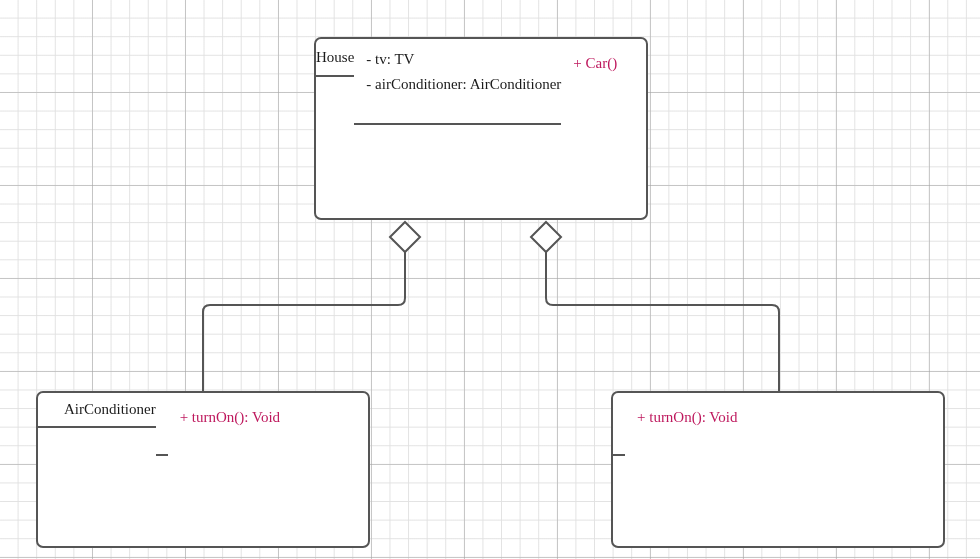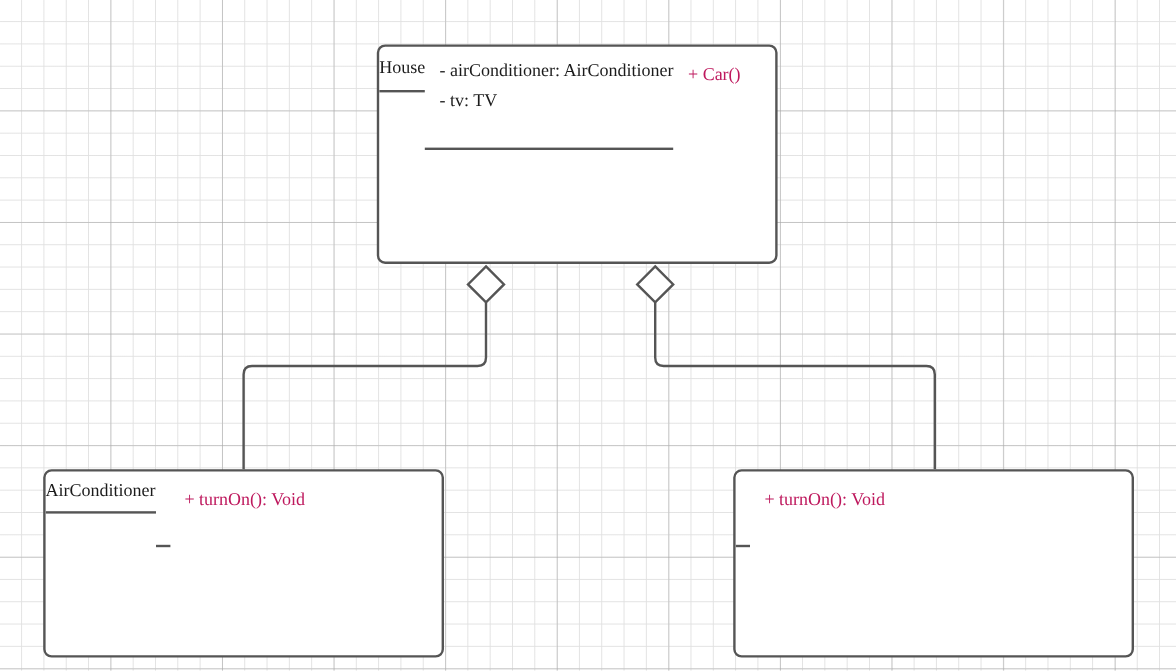--- a/index.html
+++ b/index.html
@@ -82,21 +82,21 @@
   }
 
   
   #class-house      { left: 314px; top: 37px;  width: 334px; height: 183px; }
   #class-house .class-title { height: 38px; }
   #class-house .class-attrs { height: 86px; }
   #class-house .class-ops   { flex: 1 1 auto; }
 
   #class-airconditioner { left: 36px;  top: 391px; width: 334px; height: 157px; }
   #class-tv             { left: 611px; top: 391px; width: 334px; height: 157px; }
-  .leaf-class .class-title { height: 35px; }
+  .leaf-class .class-title { height: 35px; padding-left: 26px; }
   .leaf-class .class-attrs { height: 63px; }
   .leaf-class .class-ops   { flex: 1 1 auto; }
 </style>
 </head>
 <body>
 
 <div id="canvas">
 
   <svg class="connectors" viewBox="0 0 980 559" width="980" height="559">
 
@@ -107,22 +107,22 @@
 
     <g>
       <path d="M 546 252 L 546 298 Q 546 305 553 305 L 772 305 Q 779 305 779 312 L 779 391" fill="none" stroke="#555555" stroke-width="2"></path>
       <polygon points="546,222 561,237 546,252 531,237" fill="#ffffff" stroke="#555555" stroke-width="2"></polygon>
     </g>
   </svg>
 
   <div class="uml-class" id="class-house">
     <div class="class-title">House</div>
     <div class="class-attrs">
+      <div class="member-line">- tv: TV</div>
       <div class="member-line">- airConditioner: AirConditioner</div>
-      <div class="member-line">- tv: TV</div>
     </div>
     <div class="class-ops">
       <div class="member-line">+ Car()</div>
     </div>
   </div>
 
   <div class="uml-class leaf-class" id="class-airconditioner">
     <div class="class-title">AirConditioner</div>
     <div class="class-attrs"></div>
     <div class="class-ops">

